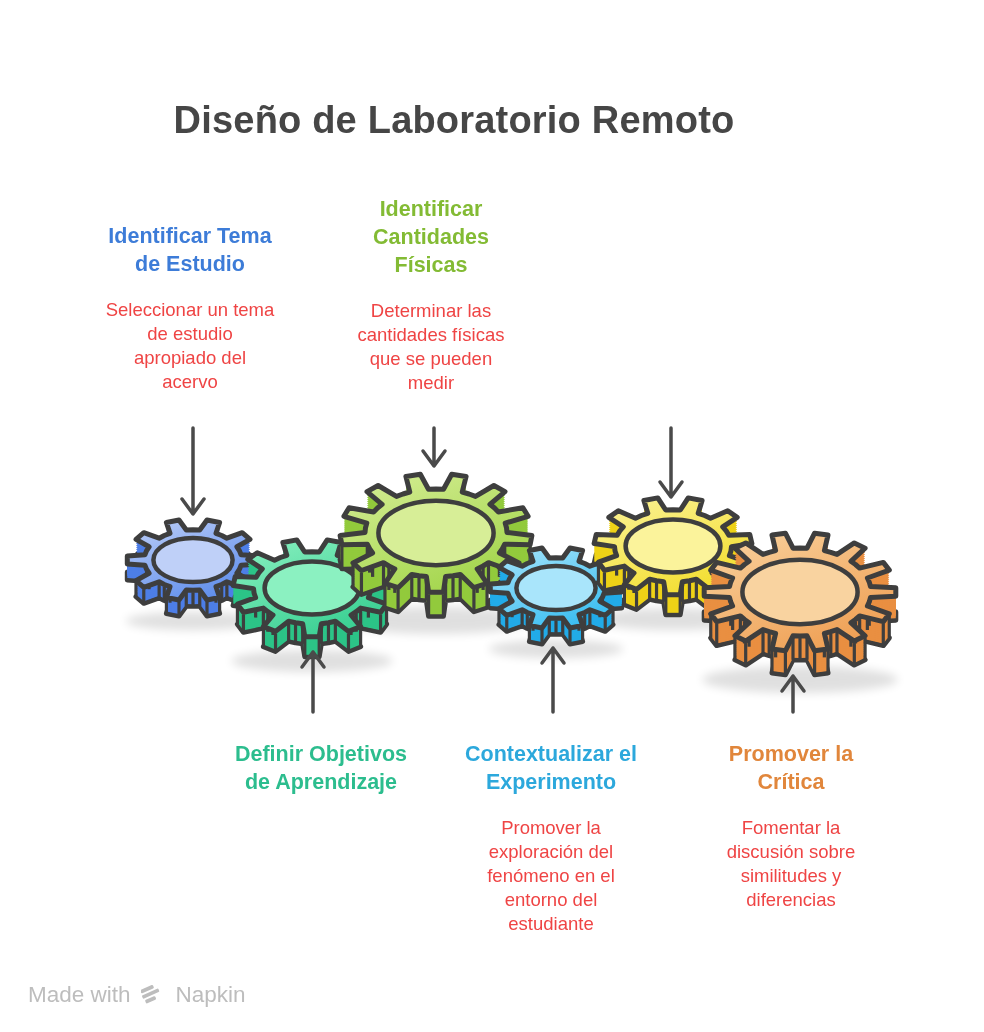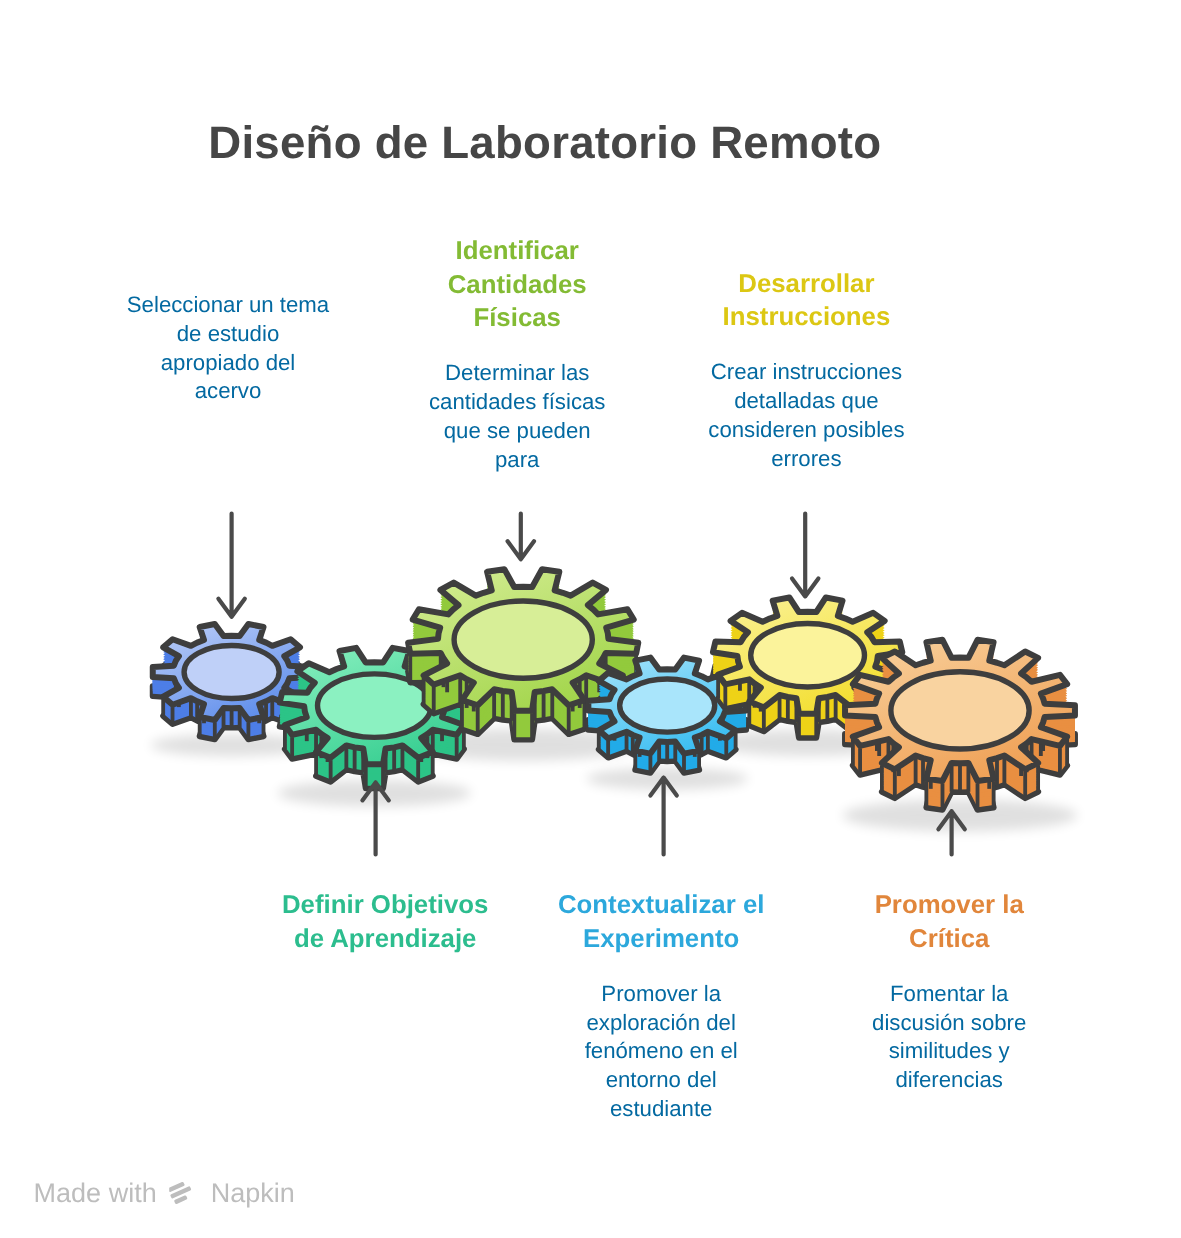--- a/index.html
+++ b/index.html
@@ -15,21 +15,21 @@
   .col{
     position:absolute;width:250px;transform:translateX(-50%);
     text-align:center;
   }
   .col h2{
     margin:0;font-size:21.5px;line-height:28px;font-weight:700;
     white-space:pre-line;
     text-align:center;
   }
   .col p{
-    margin:20px 0 0 0;font-size:18.5px;line-height:24px;color:#0369a1;
+    margin:20px 0 0 0;font-size:18.5px;line-height:24px;color:#ef4444;
     white-space:pre-line;
   }
   #gfx{position:absolute;left:0;top:0;width:984px;height:1032px;}
   .footer{
     position:absolute;left:28px;top:978px;height:34px;
     display:flex;align-items:center;gap:10px;
     font-size:22.5px;color:#bdbdbd;
   }
   .footer .logo{display:inline-block;}
 </style>
@@ -317,44 +317,38 @@
         <path d="M193,428 L193,514 M182,499 L193,514 L204,499"></path>
         <path d="M434,428 L434,466 M423,451 L434,466 L445,451"></path>
         <path d="M671,428 L671,497 M660,482 L671,497 L682,482"></path>
         <path d="M313,712 L313,652 M302,667 L313,652 L324,667"></path>
         <path d="M553,712 L553,648 M542,663 L553,648 L564,663"></path>
         <path d="M793,712 L793,676 M782,691 L793,676 L804,691"></path>
       </g>
     </svg>
 
   <div class="col" style="left:190px;top:222px">
+    <h2 style="color: rgb(61, 124, 216);">Identificar Tema
+de Estudio</h2>
     <p>Seleccionar un tema
 de estudio
 apropiado del
 acervo</p>
   </div>
 
   <div class="col" style="left:431px;top:195px">
     <h2 style="color: rgb(131, 187, 52);">Identificar
 Cantidades
 Físicas</h2>
     <p>Determinar las
 cantidades físicas
 que se pueden
-para</p>
-  </div>
-
-  <div class="col" style="left:672px;top:222px">
-    <h2 style="color: rgb(220, 199, 19);">Desarrollar
-Instrucciones</h2>
-    <p>Crear instrucciones
-detalladas que
-consideren posibles
-errores</p>
-  </div>
+medir</p>
+  </div>
+
 
   <div class="col" style="left:321px;top:740px">
     <h2 style="color: rgb(44, 189, 142);">Definir Objetivos
 de Aprendizaje</h2>
   </div>
 
   <div class="col" style="left:551px;top:740px">
     <h2 style="color: rgb(44, 168, 220);">Contextualizar el
 Experimento</h2>
     <p>Promover la

